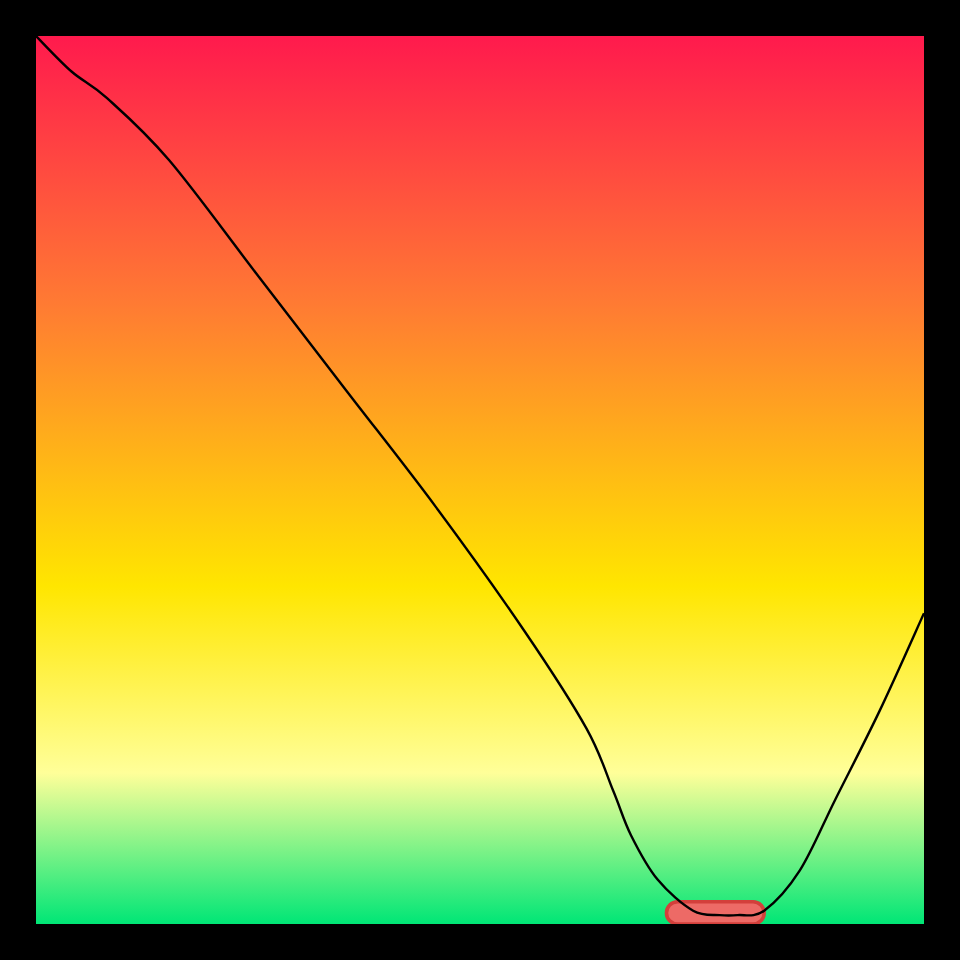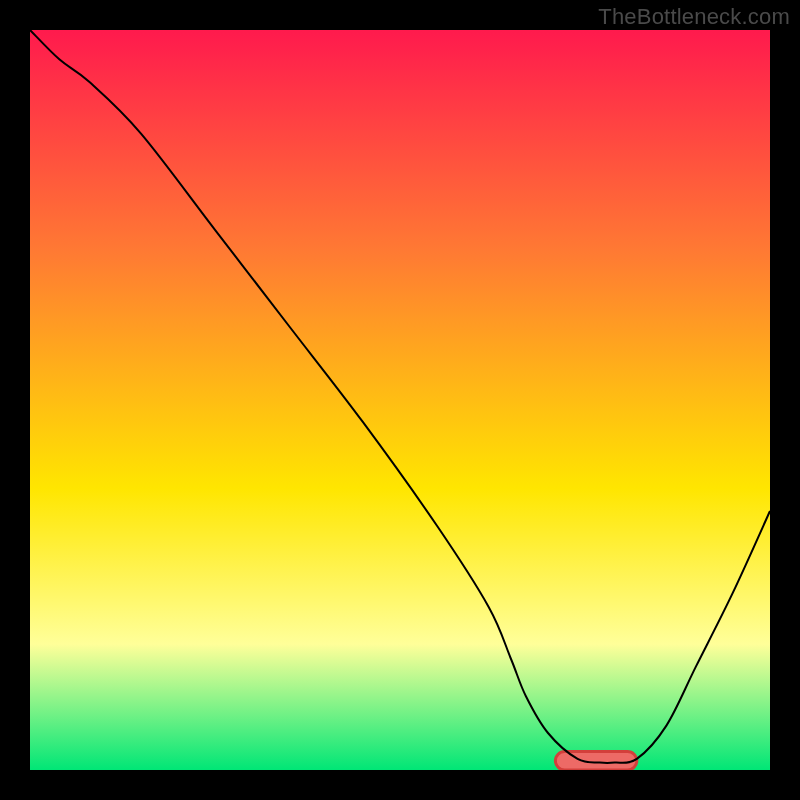--- a/index.html
+++ b/index.html
@@ -37,21 +37,20 @@
   .plot svg {
     display: block;
     width: 740px;
     height: 740px;
   }
 </style>
 </head>
 <body>
 
 <div class="container">
-  <div class="watermark">TheBottleneck.com</div>
   <div class="plot">
     <svg id="plot-svg" viewBox="0 0 740 740" preserveAspectRatio="none">
       <defs>
         <linearGradient id="bg-grad" x1="0" y1="0" x2="0" y2="1">
           <stop id="g0" offset="0%" stop-color="#ff1a4d"></stop>
           <stop id="g1" offset="30%" stop-color="#ff7a33"></stop>
           <stop id="g2" offset="62%" stop-color="#ffe600"></stop>
           <stop id="g3" offset="83%" stop-color="#ffff99"></stop>
           <stop id="g4" offset="100%" stop-color="#00e676"></stop>
         </linearGradient>

